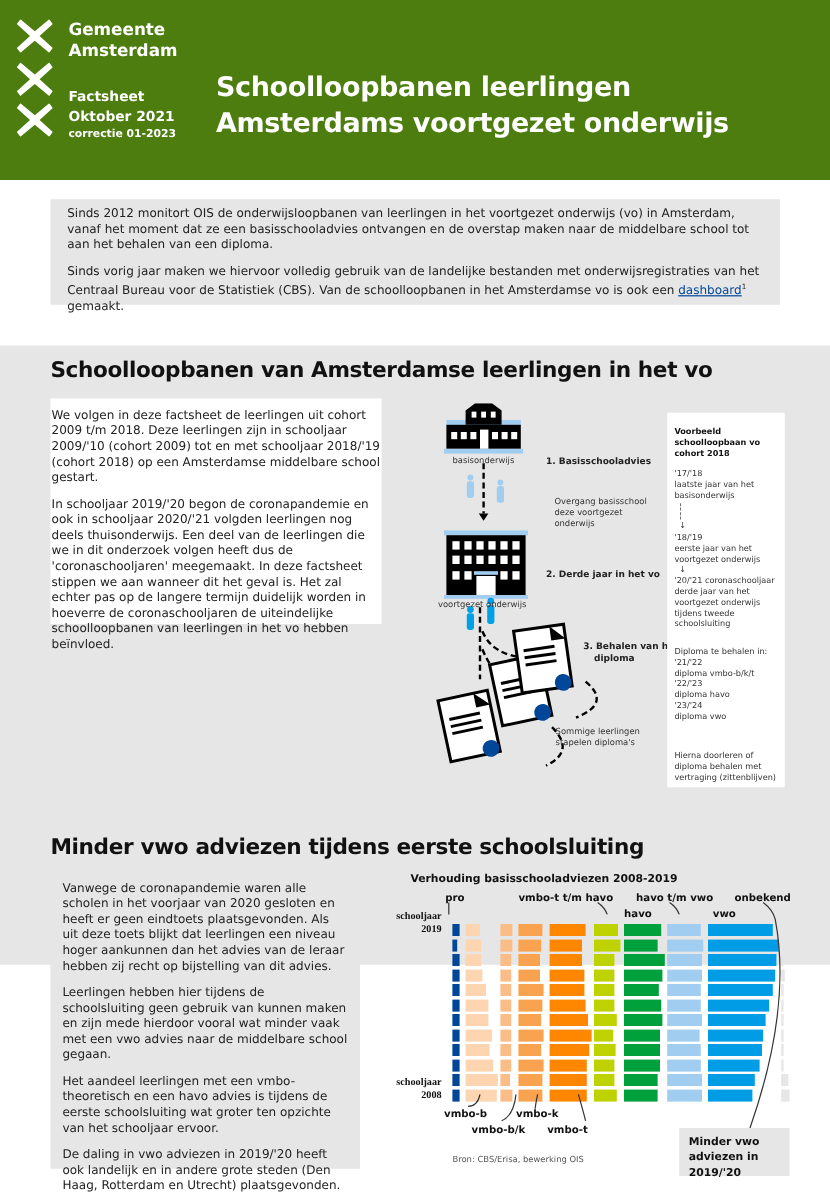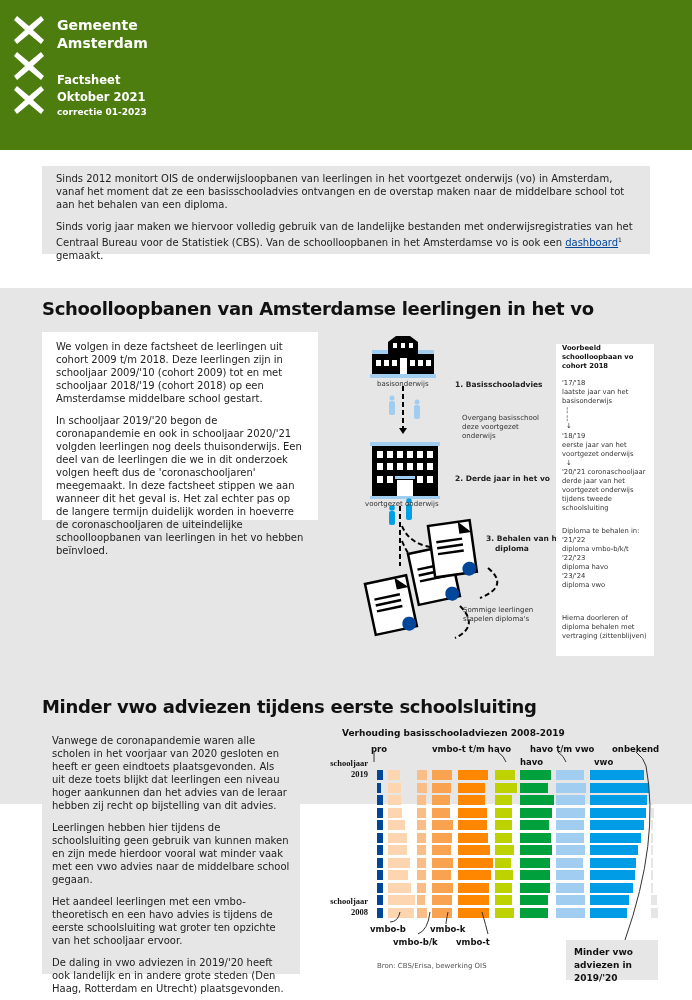--- a/index.html
+++ b/index.html
@@ -11,26 +11,26 @@
   .meta .small { font-size: 9px; line-height: 12px; }
   .title { position: absolute; left: 180px; top: 58px; font-size: 22.5px; font-weight: bold; line-height: 30px; letter-spacing: -0.3px; }
 
   .intro { position: absolute; left: 42px; top: 166px; width: 608px; height: 88px; background: #e6e6e6; padding: 6px 14px; font-size: 10px; line-height: 13px; color: #222; }
   .intro p { margin-bottom: 9px; }
   .intro a { color: #004699; text-decoration: underline; }
 
   .sec2 { position: absolute; left: 0; top: 288px; width: 692px; height: 516px; background: #e6e6e6; }
   .h2 { position: absolute; font-size: 18px; font-weight: bold; color: #111; letter-spacing: -0.3px; }
   .sec2 .h2 { left: 42px; top: 10px; }
-  .whitebox { position: absolute; left: 42px; top: 44px; width: 276px; height: 188px; background: #fff; padding: 8px 14px; font-size: 10px; line-height: 13px; color: #222; }
+  .whitebox { position: absolute; left: 42px; top: 44px; width: 276px; height: 188px; background: #fff; padding: 8px 1px; font-size: 10px; line-height: 13px; color: #222; }
   .whitebox p { margin-bottom: 9px; }
 
   .diag-label { position: absolute; font-size: 7px; color: #333; line-height: 9px; }
   .diag-step { position: absolute; font-size: 7.5px; font-weight: bold; color: #222; line-height: 10px; }
-  .example { position: absolute; left: 556px; top: 56px; width: 98px; height: 312px; background: #fff; padding: 0 6px; font-size: 6.8px; line-height: 9px; color: #333; }
+  .example { position: absolute; left: 556px; top: 56px; width: 98px; height: 312px; background: #fff; padding: 12px 6px; font-size: 6.8px; line-height: 9px; color: #333; }
   .example .b { font-weight: bold; color: #111; }
 
   .sec3 .h2 { left: 42px; top: 696px; }
   .graybox { position: absolute; left: 42px; top: 728px; width: 258px; height: 246px; background: #e6e6e6; padding: 6px 10px; font-size: 10px; line-height: 13px; color: #222; }
   .graybox p { margin-bottom: 9px; }
 
   .chart-title { position: absolute; left: 342px; top: 728px; font-size: 9px; font-weight: bold; color: #111; }
   .cat-lbl { position: absolute; font-size: 8.5px; font-weight: bold; color: #111; white-space: nowrap; }
   .year-lbl { position: absolute; font-size: 8.5px; font-weight: bold; text-align: right; line-height: 11px; color: #111; font-family: Liberation Serif, serif; }
   .bar { position: absolute; height: 10px; }
@@ -51,20 +51,24 @@
       <path d="M3 0 L15 10 L27 0 L30 4 L19 14 L30 24 L27 28 L15 18 L3 28 L0 24 L11 14 L0 4 Z" fill="#fff"></path>
     </svg>
   <div class="brand">
     <div>Gemeente</div>
     <div>Amsterdam</div>
   </div>
   <div class="meta">
     <div>Factsheet</div>
     <div>Oktober 2021</div>
     <div class="small">correctie 01-2023</div>
+  </div>
+  <div class="title">
+    <div>Schoolloopbanen leerlingen</div>
+    <div>Amsterdams voortgezet onderwijs</div>
   </div>
 </div>
 
 <div class="intro">
   <p>Sinds 2012 monitort OIS de onderwijsloopbanen van leerlingen in het voortgezet onderwijs (vo) in Amsterdam, vanaf het moment dat ze een basisschooladvies ontvangen en de overstap maken naar de middelbare school tot aan het behalen van een diploma.</p>
   <p><span>Sinds vorig jaar maken we hiervoor volledig gebruik van de landelijke bestanden met onderwijsregistraties van het Centraal Bureau voor de Statistiek (CBS). Van de schoolloopbanen in het Amsterdamse vo is ook een </span><a>dashboard</a><sup style="font-size:6px">1</sup><span> gemaakt.</span></p>
 </div>
 
 <div class="sec2">
   <div class="h2">Schoolloopbanen van Amsterdamse leerlingen in het vo</div>

